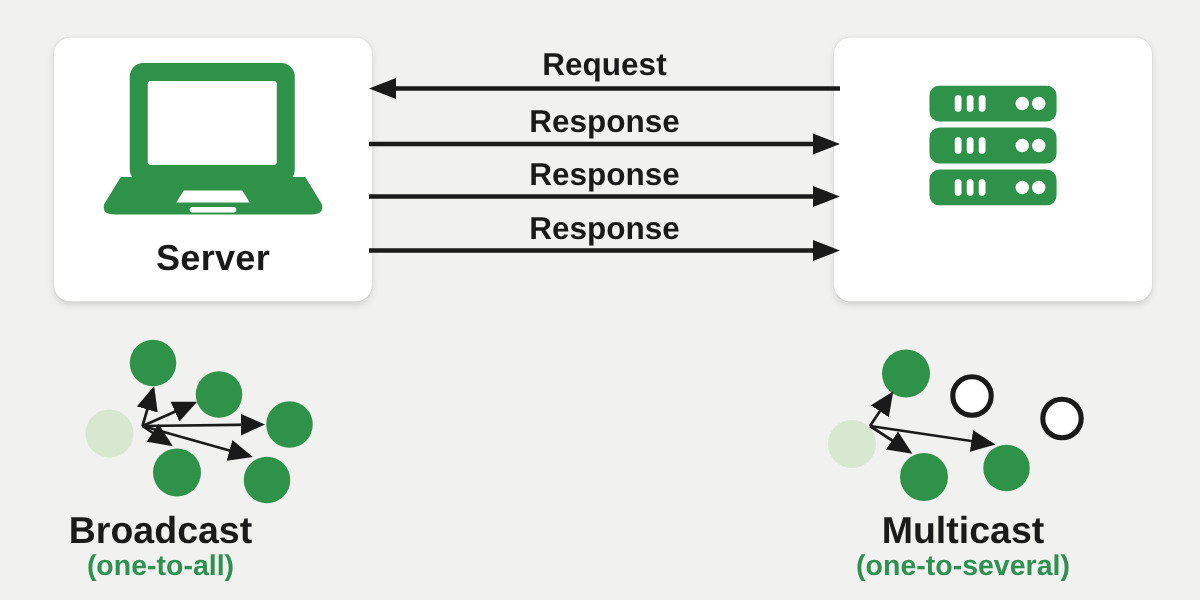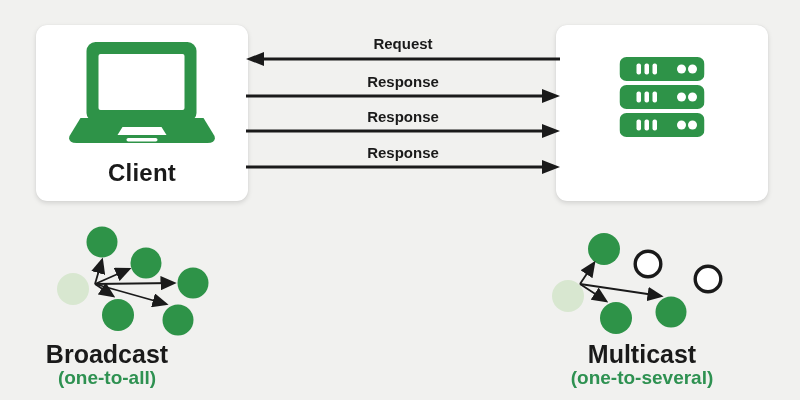--- a/index.html
+++ b/index.html
@@ -24,42 +24,42 @@
 
   .fill-green{fill:var(--green);}
   .fill-light{fill:var(--light-green);}
   .fill-white{fill:#ffffff;}
   .arrow-line{stroke:var(--ink);stroke-width:3;}
   .arrow-head{fill:var(--ink);}
   .mini-line{stroke:var(--ink);stroke-width:1.8;}
   .outline-node{fill:#ffffff;stroke:var(--ink);stroke-width:3.4;}
 
   .exchange-label{position:absolute;left:246px;width:314px;text-align:center;
-        font-size:15px;font-weight:bold;color:var(--ink);line-height:21px;}
+        font-size:21px;font-weight:bold;color:var(--ink);line-height:21px;}
   .exchange-arrows{position:absolute;left:246px;top:52px;}
 
   .cluster{position:absolute;}
   .cluster-caption{position:absolute;width:194px;text-align:center;}
   .cluster-title{font-size:25px;font-weight:bold;color:var(--ink);line-height:26px;}
   .cluster-subtitle{font-size:19px;font-weight:bold;color:var(--caption-green);line-height:21px;}
 </style>
 </head>
 <body>
 
 <div class="canvas">
 
   <div class="card client">
     <svg class="icon" style="top:17px" width="147" height="103" viewBox="0 0 147 103">
       <rect x="18" y="0" width="110" height="80" rx="9" class="fill-green"></rect>
       <rect x="30" y="12" width="86" height="56" rx="2" class="fill-white"></rect>
       <path class="fill-green" d="M12 76 L135 76 L146 94 Q148 101 139 101 L8 101 Q-1 101 1 94 Z"></path>
       <path class="fill-white" d="M54 85 L93 85 L98 93 L49 93 Z"></path>
       <rect x="58" y="96" width="31" height="3.6" rx="1.8" class="fill-white"></rect>
     </svg>
-    <div class="card-label">Client</div>
+    <div class="card-label">Server</div>
   </div>
 
   <div class="card server">
     <svg class="icon" style="top:32px" width="85" height="80" viewBox="0 0 85 80">
       <g>
         <rect x="0" y="0" width="85" height="24" rx="7" class="fill-green"></rect>
         <rect x="17" y="6.5" width="4.5" height="11" rx="2" class="fill-white"></rect>
         <rect x="25" y="6.5" width="4.5" height="11" rx="2" class="fill-white"></rect>
         <rect x="33" y="6.5" width="4.5" height="11" rx="2" class="fill-white"></rect>
         <circle cx="62" cy="12" r="4.5" class="fill-white"></circle>

